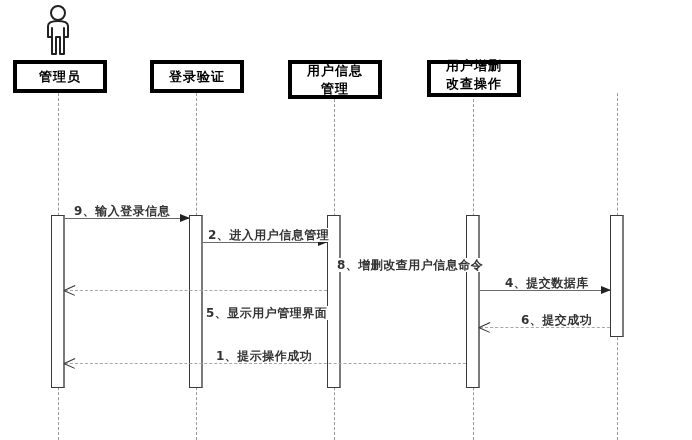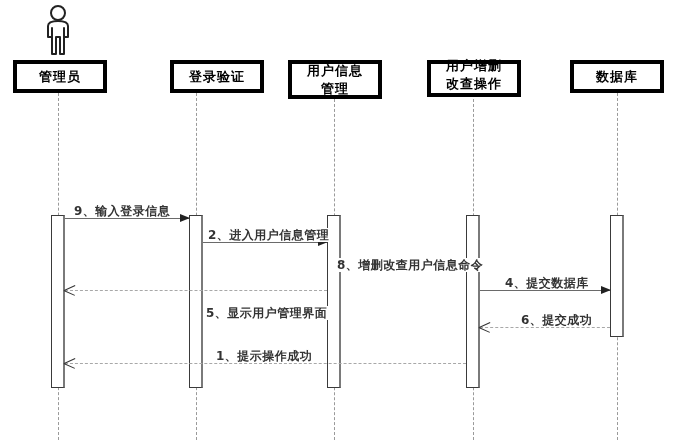--- a/index.html
+++ b/index.html
@@ -130,41 +130,38 @@
     </svg>
   </div>
 
   <div class="lifeline" style="left:58px; top:93px; height:347px;"></div>
   <div class="lifeline-head" style="left:13px; top:60px; width:94px; height:33px;">
     <span>管理员</span>
   </div>
   <div class="activation" style="left:51px; top:215px; height:173px;"></div>
 
   <div class="lifeline" style="left:196px; top:93px; height:347px;"></div>
-  <div class="lifeline-head" style="left:150px; top:60px; width:94px; height:33px;margin-left:20px;">
+  <div class="lifeline-head" style="left:150px; top:60px; width:94px; height:33px;">
     <span>登录验证</span>
   </div>
   <div class="activation" style="left:189px; top:215px; height:173px;"></div>
 
   <div class="lifeline" style="left:334px; top:99px; height:341px;"></div>
   <div class="lifeline-head" style="left:288px; top:60px; width:94px; height:39px;">
     <span>用户信息管理</span>
   </div>
   <div class="activation" style="left:327px; top:215px; height:173px;"></div>
 
   <div class="lifeline" style="left:473px; top:99px; height:341px;"></div>
   <div class="lifeline-head" style="left:427px; top:60px; width:94px; height:37px;align-items:flex-end;">
     <span>用户增删改查操作</span>
   </div>
   <div class="activation" style="left:466px; top:215px; height:173px;"></div>
 
   <div class="lifeline" style="left:617px; top:93px; height:347px;"></div>
-  <div class="lifeline-head" style="left:570px; top:60px; width:94px; height:33px;">
-    <span>数据库</span>
-  </div>
   <div class="activation" style="left:610px; top:215px; height:122px;"></div>
 
   <div class="msg" style="left:65px; top:218px; width:124px;">
     <span class="line"></span>
     <span class="arrow-right-solid"></span>
     <span class="msg-label" style="left:8px; top:-14px;">9、输入登录信息</span>
   </div>
 
   <div class="msg" style="left:203px; top:242px; width:124px;">
     <span class="line"></span>

